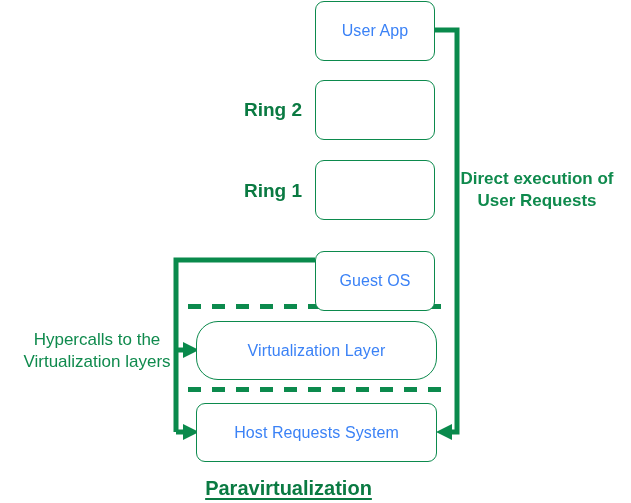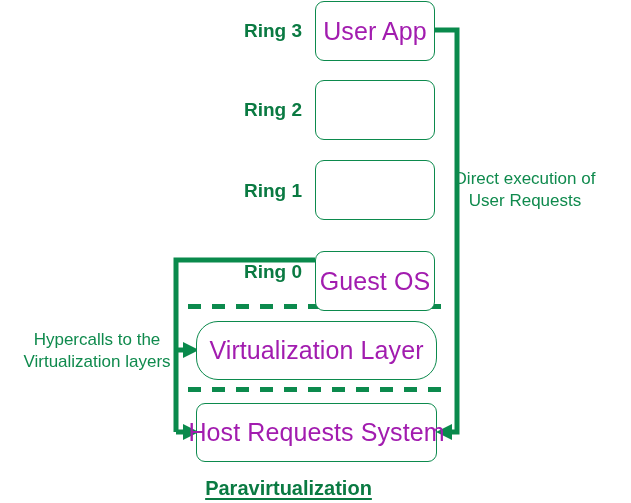--- a/index.html
+++ b/index.html
@@ -26,22 +26,22 @@
   }
   .node {
     position: absolute;
     box-sizing: border-box;
     border: 1.6px solid #0c8a4d;
     border-radius: 9px;
     background: #ffffff;
     display: flex;
     align-items: center;
     justify-content: center;
-    color: #a21caf;
-    font-size: 25px;
+    color: #3b82f6;
+    font-size: 16px;
     font-weight: 400;
     letter-spacing: 0.1px;
     white-space: nowrap;
   }
   .ring-box { left: 315px; width: 120px; height: 60px; }
   .wide-box { left: 196px; width: 241px; height: 59px; }
 
   #box-ring3 { top: 1px; }
   #box-ring2 { top: 80px; }
   #box-ring1 { top: 160px; }
@@ -71,23 +71,24 @@
     line-height: 22px;
     text-align: center;
     white-space: pre-line;
   }
   #note-hypercalls {
     left: 6px;
     top: 329px;
     width: 182px;
   }
   #note-direct {
-    left: 444px;
+    left: 456px;
     top: 168px;
     width: 162px;
+    font-weight: bold;
   }
 
   #diagram-title {
     position: absolute;
     left: 0;
     top: 477px;
     width: 577px;
     text-align: center;
     color: #0a7a42;
     font-size: 20px;
@@ -112,24 +113,22 @@
 
     <path d="M 315 260 L 176 260 L 176 432" fill="none" stroke="#0a8a4c" stroke-width="5" stroke-linecap="butt"></path>
 
     <path d="M 176 350 L 186 350" fill="none" stroke="#0a8a4c" stroke-width="5"></path>
     <polygon points="199,350 183,342 183,358" fill="#0a8a4c"></polygon>
 
     <path d="M 176 432 L 186 432" fill="none" stroke="#0a8a4c" stroke-width="5"></path>
     <polygon points="199,432 183,424 183,440" fill="#0a8a4c"></polygon>
   </svg>
 
-  <div class="ring-label" id="label-ring3">Ring 3</div>
   <div class="ring-label" id="label-ring2">Ring 2</div>
   <div class="ring-label" id="label-ring1">Ring 1</div>
-  <div class="ring-label" id="label-ring0">Ring 0</div>
 
   <div class="node ring-box" id="box-ring3">User App</div>
   <div class="node ring-box" id="box-ring2"></div>
   <div class="node ring-box" id="box-ring1"></div>
   <div class="node ring-box" id="box-ring0">Guest OS</div>
 
   <div class="node wide-box" id="box-virt">Virtualization Layer</div>
   <div class="node wide-box" id="box-host">Host Requests System</div>
 
   <div class="side-note" id="note-hypercalls">Hypercalls to the

